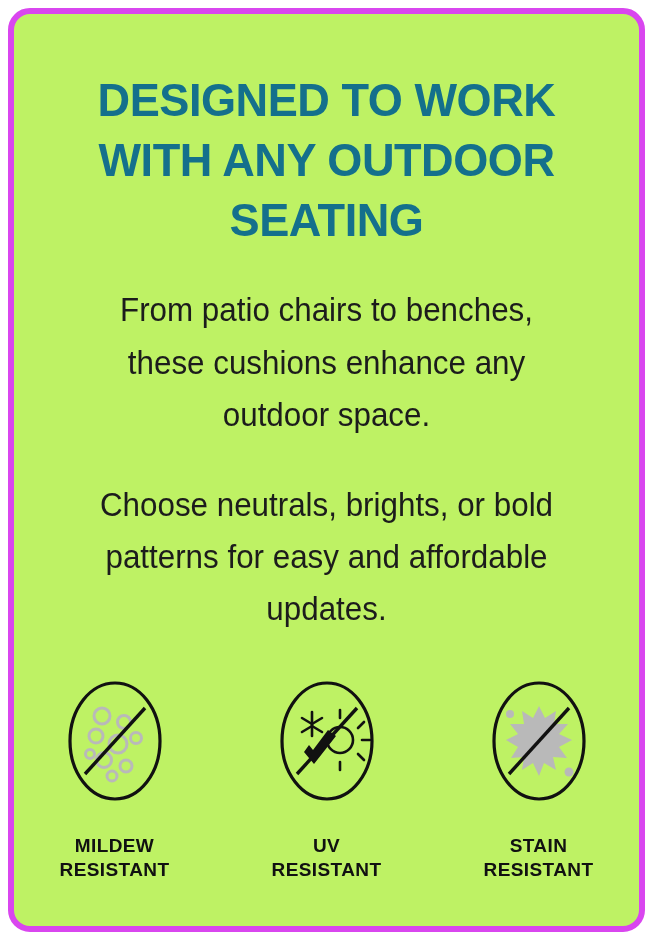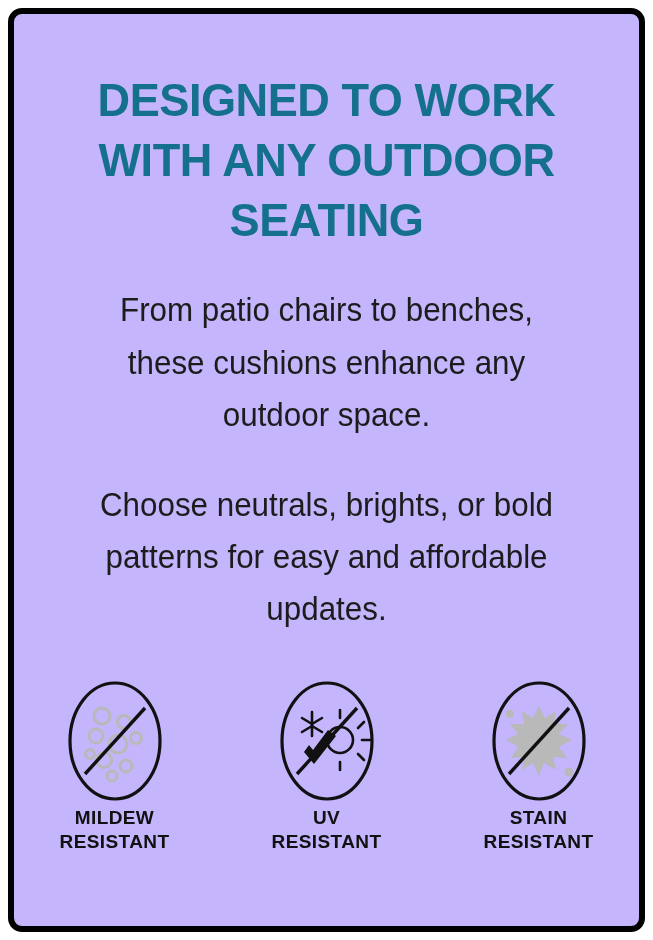--- a/index.html
+++ b/index.html
@@ -10,23 +10,23 @@
     height: 940px;
     background: #ffffff;
     font-family: "Liberation Sans", sans-serif;
   }
   .card {
     position: absolute;
     left: 8px;
     top: 8px;
     width: 637px;
     height: 924px;
-    background: #c4b5fd;
-    border: 6px solid #000000;
-    border-radius: 14px;
+    background: #bef264;
+    border: 6px solid #d946ef;
+    border-radius: 22px;
     overflow: hidden;
   }
   .headline {
     margin: 56px 30px 0 30px;
     text-align: center;
     color: #14708c;
     font-family: "Liberation Sans", sans-serif;
     font-weight: bold;
     font-size: 47px;
     line-height: 1.28;
@@ -58,21 +58,21 @@
     width: 140px;
     display: flex;
     flex-direction: column;
     align-items: center;
   }
   .badge-art {
     width: 98px;
     height: 126px;
   }
   .badge-label {
-    margin-top: 2px;
+    margin-top: 30px;
     text-align: center;
     font-size: 19px;
     font-weight: bold;
     letter-spacing: 0.4px;
     line-height: 1.25;
     color: #111111;
     text-transform: uppercase;
     white-space: pre-line;
   }
 </style>

